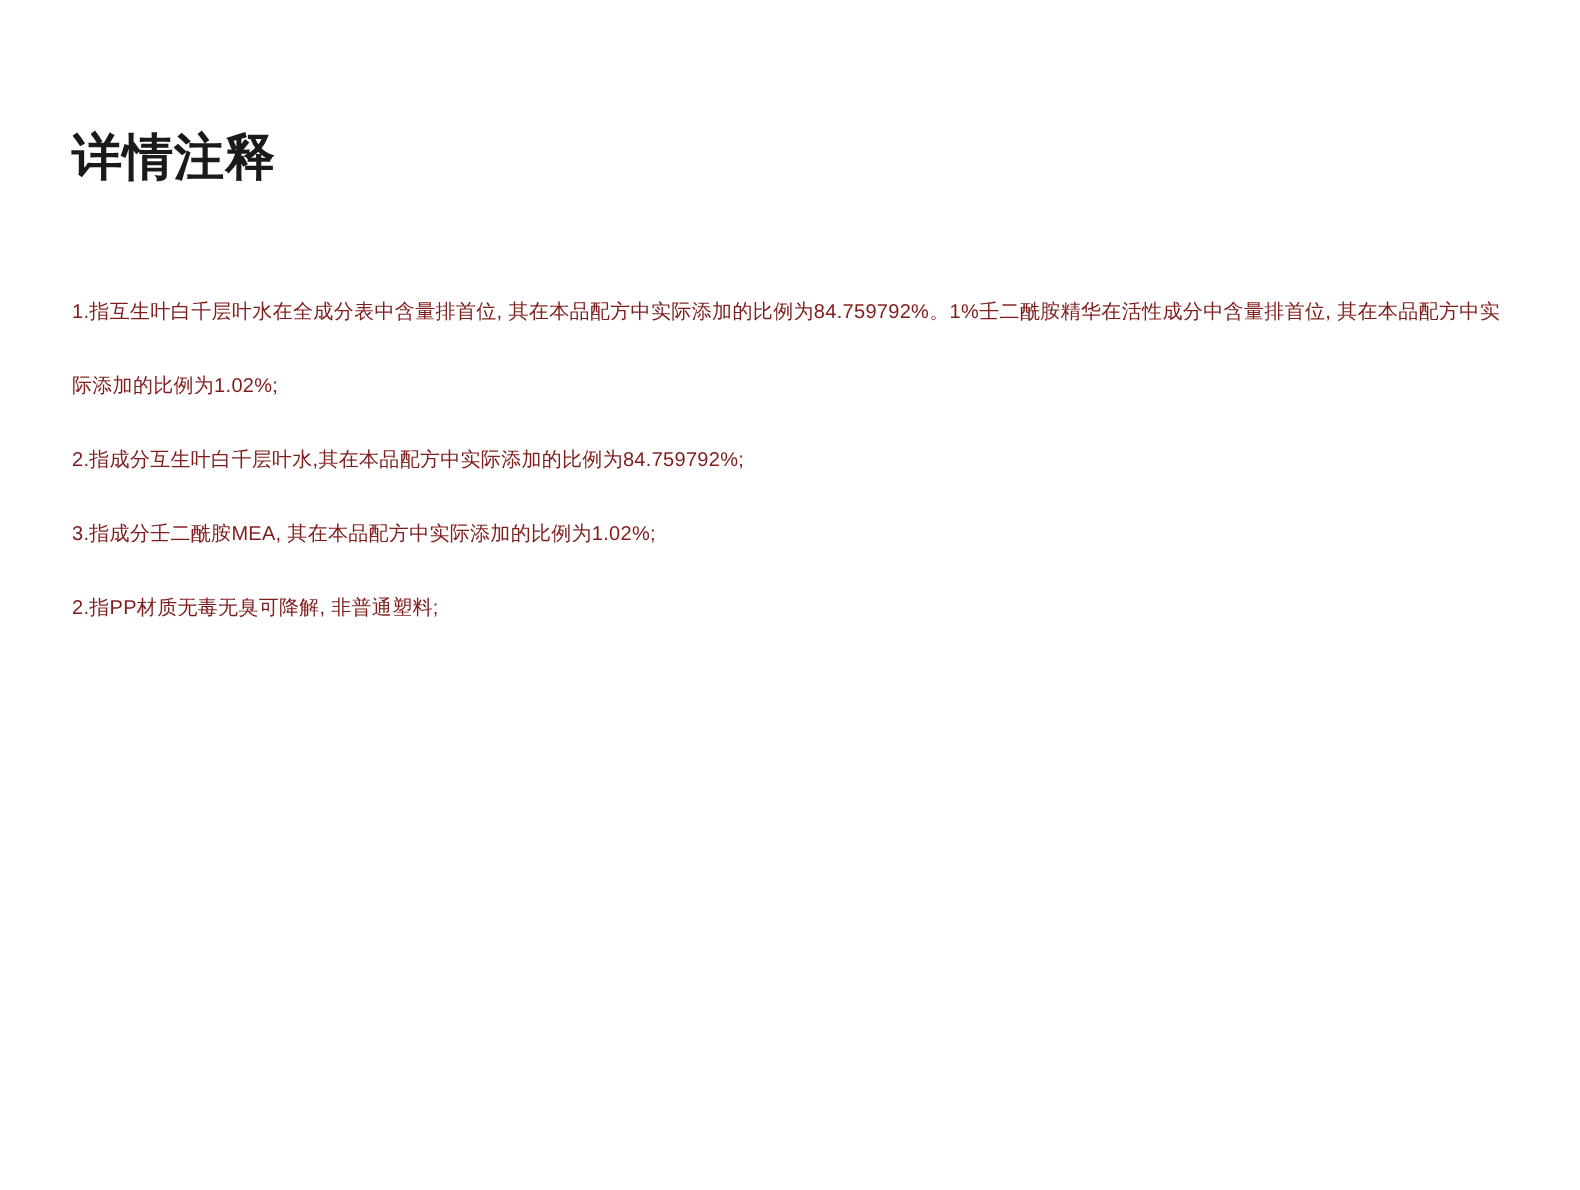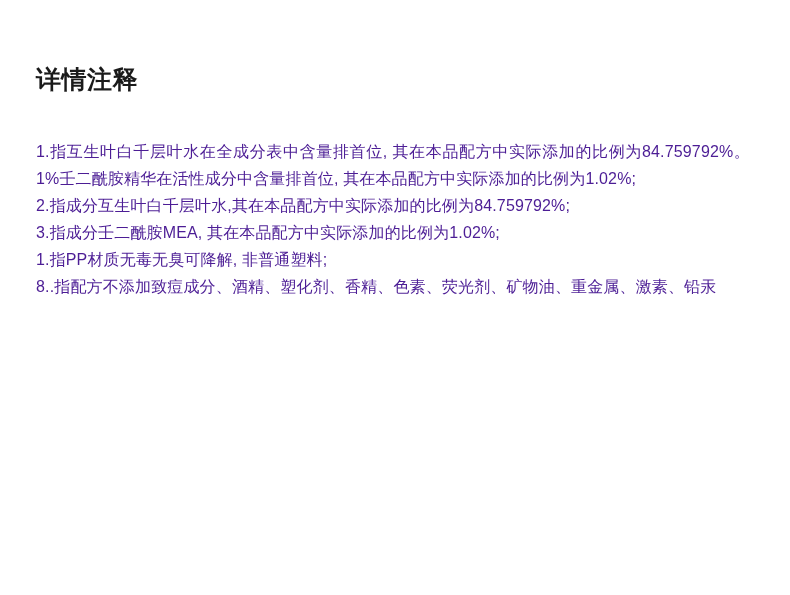--- a/index.html
+++ b/index.html
@@ -23,40 +23,39 @@
   }
   .page-title {
     font-size: 25px;
     line-height: 34px;
     font-weight: 700;
     color: #1a1a1a;
     letter-spacing: 0.5px;
     margin: 0 0 42px 0;
   }
   .notes {
-    font-size: 16px;
-    line-height: 27px;
-    color: #4c1d95;
+    font-size: 10px;
+    line-height: 37px;
+    color: #7f1d1d;
     letter-spacing: 0.15px;
   }
   .note-item {
     margin: 0;
     padding: 0;
     text-align: justify;
     text-justify: inter-ideograph;
   }
 </style>
 </head>
 <body>
 
 <div class="page">
 
   <h1 class="page-title">详情注释</h1>
 
   <div class="notes">
     <p class="note-item">1.指互生叶白千层叶水在全成分表中含量排首位, 其在本品配方中实际添加的比例为84.759792%。1%壬二酰胺精华在活性成分中含量排首位, 其在本品配方中实际添加的比例为1.02%;</p>
     <p class="note-item">2.指成分互生叶白千层叶水,其在本品配方中实际添加的比例为84.759792%;</p>
     <p class="note-item">3.指成分壬二酰胺MEA, 其在本品配方中实际添加的比例为1.02%;</p>
-    <p class="note-item">1.指PP材质无毒无臭可降解, 非普通塑料;</p>
-    <p class="note-item">8..指配方不添加致痘成分、酒精、塑化剂、香精、色素、荧光剂、矿物油、重金属、激素、铅汞</p>
+    <p class="note-item">2.指PP材质无毒无臭可降解, 非普通塑料;</p>
   </div>
 
 </div>
 
 </body></html>

